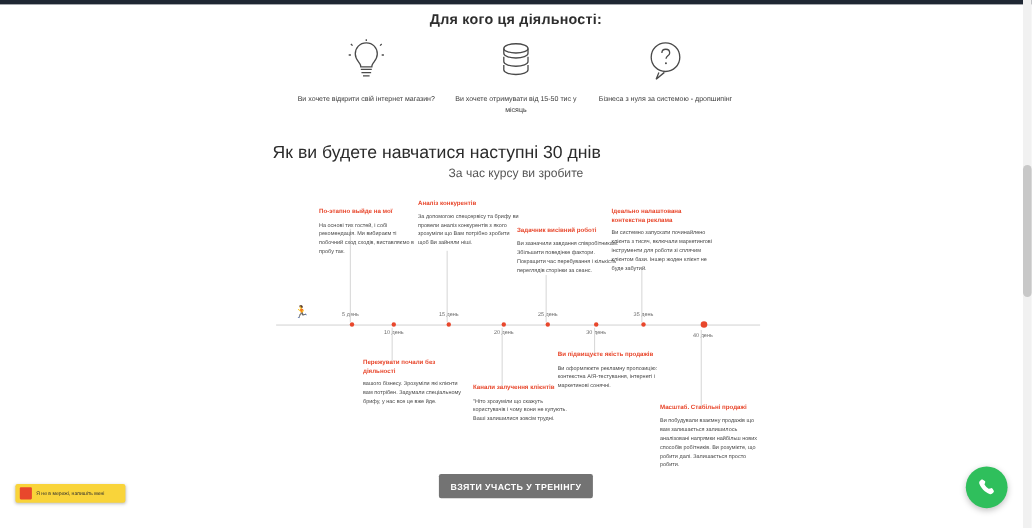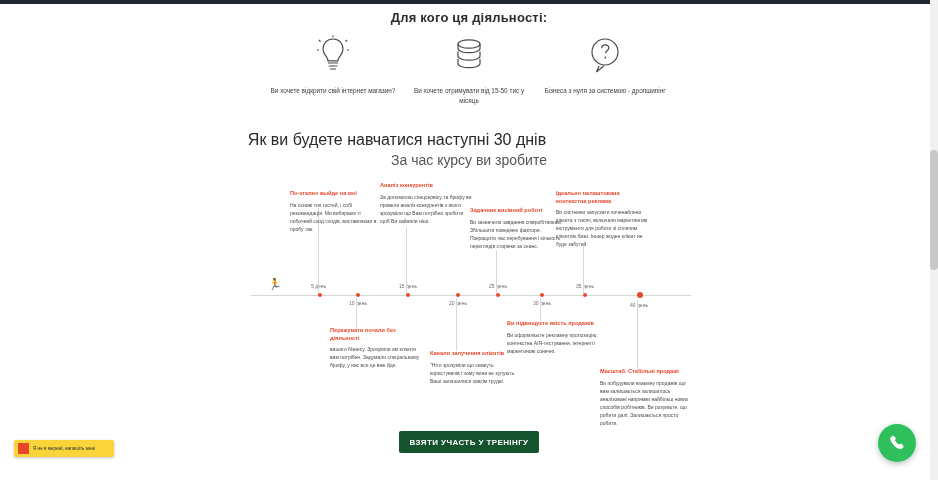--- a/index.html
+++ b/index.html
@@ -73,21 +73,21 @@
     text-align: center;
     font-size: 16px;
     color: #2b2b2b;
   }
   .main-sub {
     position: absolute;
     top: 152px;
     left: 0;
     width: 938px;
     text-align: center;
-    font-size: 14px;
+    font-size: 11px;
     color: #555;
   }
 
   
   .timeline-axis {
     position: absolute;
     top: 295px;
     left: 251px;
     width: 440px;
     height: 1px;
@@ -143,21 +143,21 @@
     color: #4a4a4a;
   }
 
   
   .cta {
     position: absolute;
     left: 399px;
     top: 431px;
     width: 140px;
     height: 22px;
-    background: #14532d;
+    background: #737373;
     color: #fff;
     border: none;
     border-radius: 2px;
     font-size: 8px;
     font-weight: bold;
     letter-spacing: .4px;
     cursor: pointer;
     font-family: "Liberation Sans", sans-serif;
   }
 

